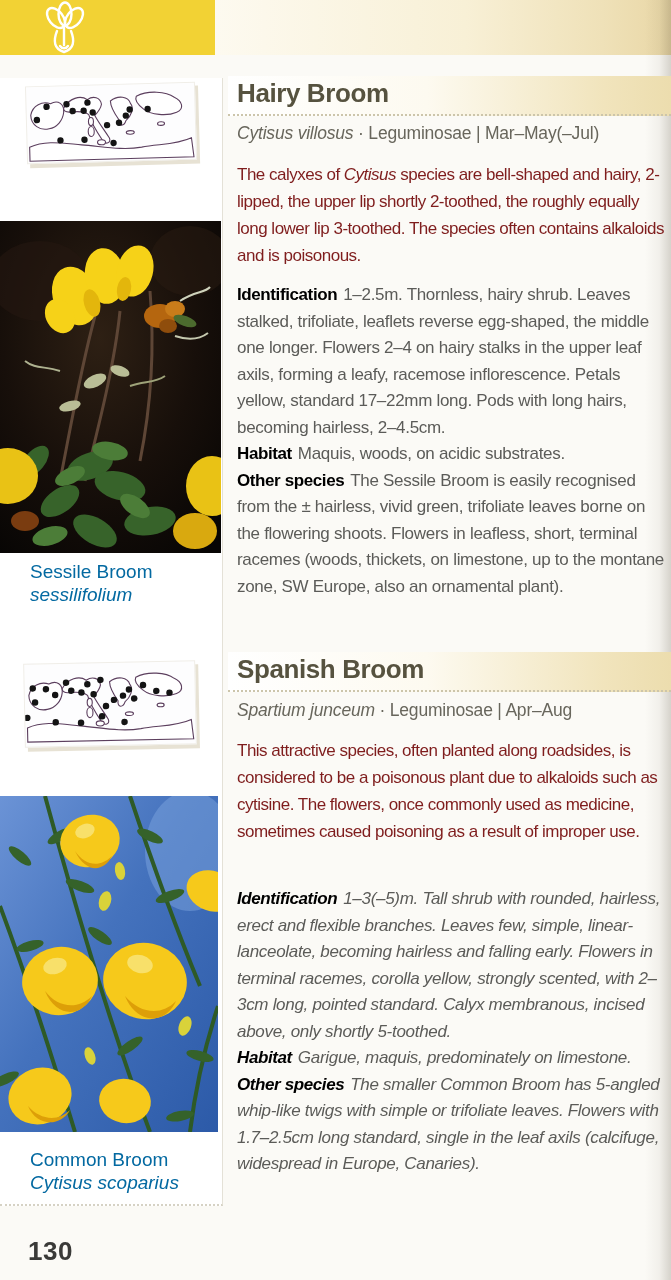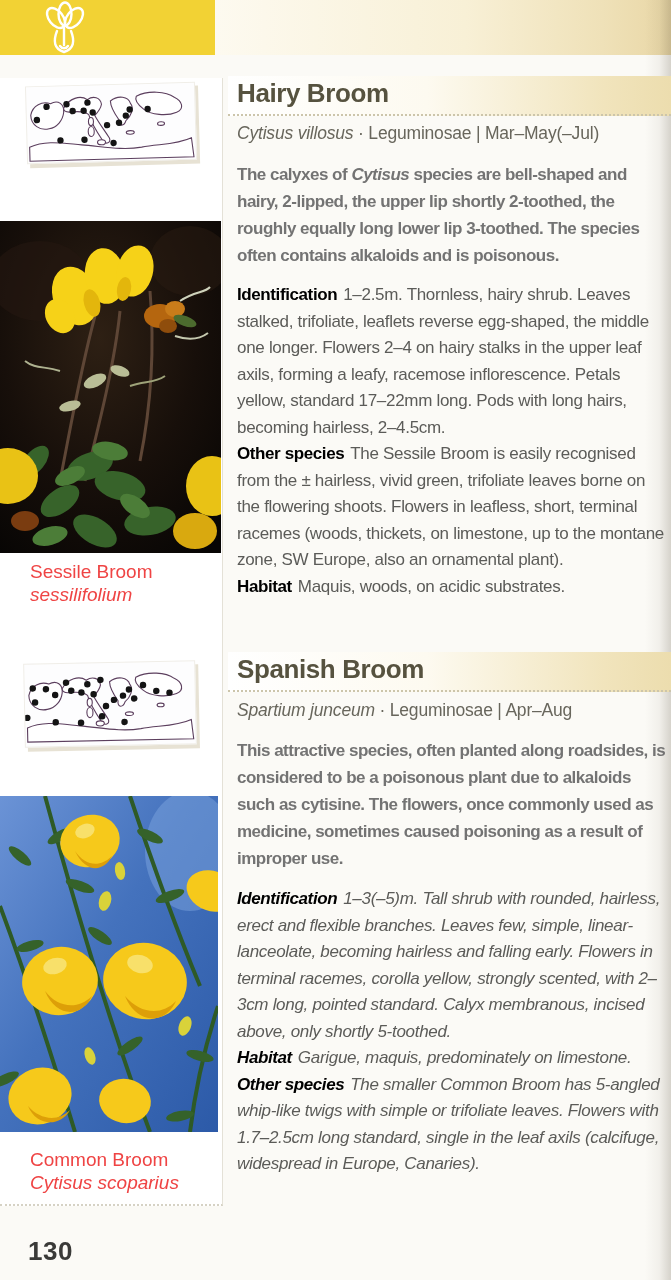--- a/index.html
+++ b/index.html
@@ -18,39 +18,39 @@
   .page-edge { position:absolute; right:0; top:0; width:26px; height:1280px;
                background:linear-gradient(90deg, rgba(110,100,80,0) 0%, rgba(110,100,80,0.07) 55%, rgba(80,70,50,0.22) 100%); }
   
   .left-card { position:absolute; left:0; top:78px; width:223px; height:1128px;
                background:#ffffff; border-right:1px solid #e4e1d7; border-bottom:2px dotted #d6d2c4; }
   .map-card { position:absolute; background:#fdfdfe; border:1px solid #f0eee8;
               box-shadow:3px 4px 0 0 #e7e2d4; }
   .map-card.m1 { left:26px; top:84px;  width:170px; height:78px; transform:rotate(-1.6deg); }
   .map-card.m2 { left:24px; top:662px; width:172px; height:84px; transform:rotate(-1.2deg); }
   .photo { position:absolute; left:0; display:block; }
-  .caption { position:absolute; left:30px; width:185px; color:#ef4444;
+  .caption { position:absolute; left:30px; width:185px; color:#0369a1;
              font-size:19px; line-height:23px; }
   .caption .latin { font-style:italic; }
   .cap1 { top:560px; } .cap2 { top:1148px; }
   .page-number { position:absolute; left:28px; top:1236px; font-size:26px; font-weight:bold;
                  color:#3a3a38; letter-spacing:0.5px; }
   
   .section-band { position:absolute; left:228px; width:443px; height:40px;
                   background:linear-gradient(90deg,#ffffff 0%,#fdfaf0 45%,#f1e4bc 85%,#ecddae 100%);
                   border-bottom:2px dotted #ccc5ab; }
   .band1 { top:76px; } .band2 { top:652px; }
   .section-title { position:absolute; left:9px; top:2px; font-size:26px; font-weight:bold;
                    color:#56523f; letter-spacing:-0.4px; white-space:nowrap; }
   .subtitle { position:absolute; left:237px; width:430px; font-size:17.5px; color:#68665c;
               letter-spacing:-0.2px; }
   .sub1 { top:123px; } .sub2 { top:700px; }
   .subtitle .latin { font-style:italic; }
-  .intro { position:absolute; left:237px; width:432px; font-size:17px; font-weight:bold;
-           color:#737373; line-height:27px; letter-spacing:-0.5px; }
+  .intro { position:absolute; left:237px; width:432px; font-size:17px; font-weight:normal;
+           color:#7f1d1d; line-height:27px; letter-spacing:-0.5px; }
   .intro .latin { font-style:italic; }
   .intro1 { top:161px; } .intro2 { top:737px; }
   .blocks { position:absolute; left:237px; width:432px; font-size:17px; color:#5b5b58;
             line-height:26.5px; letter-spacing:-0.3px; }
   .blocks1 { top:282px; } .blocks2 { top:886px;font-style:italic; }
   .blocks p { margin:0; }
   .lbl { font-weight:bold; color:#000000; letter-spacing:-0.4px; }
   .sp { display:inline-block; width:6px; }
 </style>
 </head>
@@ -292,22 +292,22 @@
     <div class="section-title">Hairy Broom</div>
   </div>
   <div class="subtitle sub1">
     <span class="latin">Cytisus villosus</span><span> · Leguminosae | Mar–May(–Jul)</span>
   </div>
   <div class="intro intro1">
     <span>The calyxes of </span><span class="latin">Cytisus</span><span> species are bell-shaped and hairy, 2-lipped, the upper lip shortly 2-toothed, the roughly equally long lower lip 3-toothed. The species often contains alkaloids and is poisonous.</span>
   </div>
   <div class="blocks blocks1">
     <p><span class="lbl">Identification</span><span class="sp"></span><span>1–2.5m. Thornless, hairy shrub. Leaves stalked, trifoliate, leaflets reverse egg-shaped, the middle one longer. Flowers 2–4 on hairy stalks in the upper leaf axils, forming a leafy, racemose inflorescence. Petals yellow, standard 17–22mm long. Pods with long hairs, becoming hairless, 2–4.5cm.</span></p>
+    <p><span class="lbl">Habitat</span><span class="sp"></span><span>Maquis, woods, on acidic substrates.</span></p>
     <p><span class="lbl">Other species</span><span class="sp"></span><span>The Sessile Broom is easily recognised from the ± hairless, vivid green, trifoliate leaves borne on the flowering shoots. Flowers in leafless, short, terminal racemes (woods, thickets, on limestone, up to the montane zone, SW Europe, also an ornamental plant).</span></p>
-    <p><span class="lbl">Habitat</span><span class="sp"></span><span>Maquis, woods, on acidic substrates.</span></p>
   </div>
 
   <div class="section-band band2">
     <div class="section-title">Spanish Broom</div>
   </div>
   <div class="subtitle sub2">
     <span class="latin">Spartium junceum</span><span> · Leguminosae | Apr–Aug</span>
   </div>
   <div class="intro intro2">
     <span>This attractive species, often planted along roadsides, is considered to be a poisonous plant due to alkaloids such as cytisine. The flowers, once commonly used as medicine, sometimes caused poisoning as a result of improper use.</span><span class="latin"></span><span></span>

